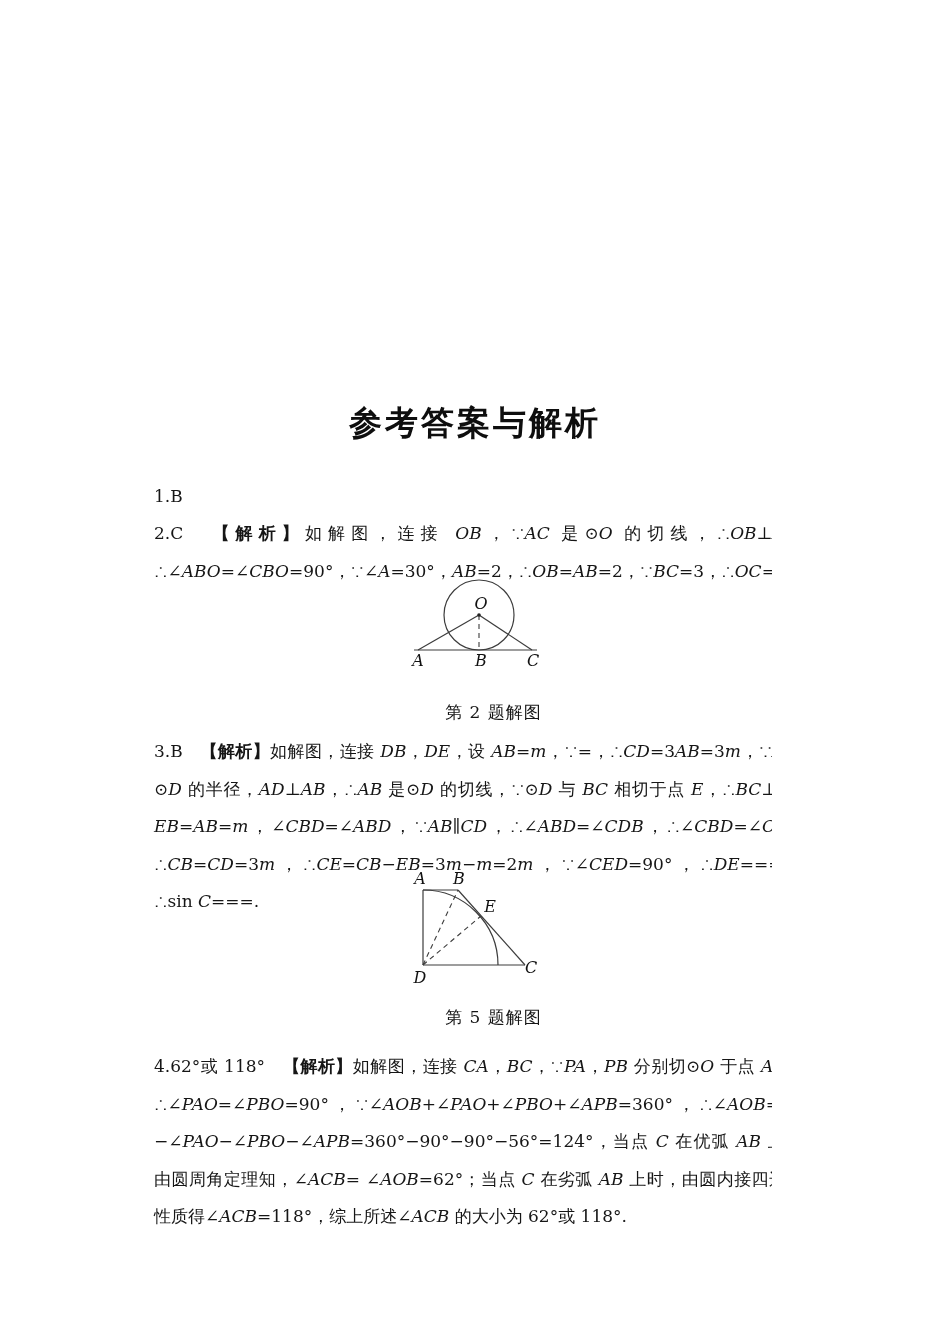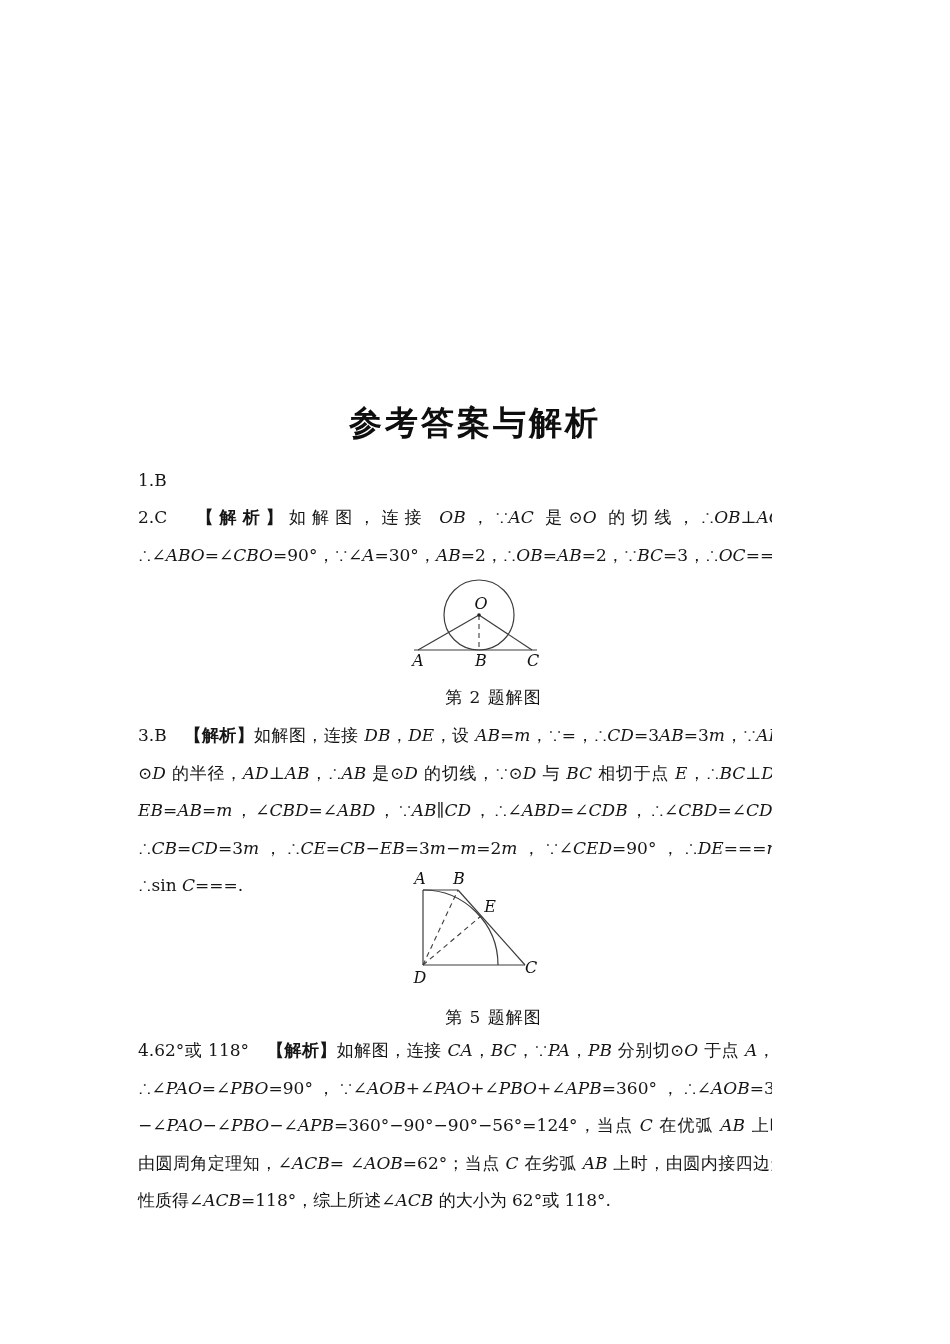--- a/index.html
+++ b/index.html
@@ -8,21 +8,21 @@
     overflow:hidden; color:#161616;
     font-family:"DejaVu Serif","Liberation Serif",serif;
   }
   .title {
     position:absolute; top:401px; left:0; width:950px; margin:0;
     text-align:center; font-size:33px; font-weight:700; letter-spacing:3px;
     color:#0e0e0e;
     font-family:"DejaVu Sans","Liberation Sans",sans-serif;
   }
   .para {
-    position:absolute; left:138px; width:667px; margin:0;
+    position:absolute; left:138px; width:667px; margin:16px;
     font-size:17px; line-height:37.5px; text-align:justify;
     color:#161616; word-break:break-word;
   }
   .seg-i { font-style:italic; font-family:"DejaVu Serif","Liberation Serif",serif; }
   .seg-b { font-weight:700; font-family:Liberation Sans, sans-serif; }
   .fig { position:absolute; }
   .fig line, .fig path, .fig circle.shape {
     stroke:#3c3c3c; stroke-width:1.2; fill:none;
   }
   .fig .dashed { stroke-dasharray:5 4; stroke-width:1.1; }
@@ -53,21 +53,21 @@
     <line x1="479" y1="615" x2="418" y2="650"></line>
     <line x1="479" y1="615" x2="532" y2="650"></line>
     <line class="dashed" x1="479" y1="615" x2="479" y2="649"></line>
     <circle class="dot" cx="479" cy="615" r="1.8"></circle>
     <text x="481" y="609" text-anchor="middle">O</text>
     <text x="418" y="666" text-anchor="middle">A</text>
     <text x="481" y="666" text-anchor="middle">B</text>
     <text x="533" y="666" text-anchor="middle">C</text>
   </svg>
 
-  <p class="fig-caption" style="top:686px;">第 2 题解图</p>
+  <p class="fig-caption" style="top:701px;">第 2 题解图</p>
 
   <p class="para" style="top:717px;"><span>3.B　</span><span class="seg-b">【解析】</span><span>如解图，连接 </span><span class="seg-i">DB</span><span>，</span><span class="seg-i">DE</span><span>，设 </span><span class="seg-i">AB</span><span>=</span><span class="seg-i">m</span><span>，∵=，∴</span><span class="seg-i">CD</span><span>=3</span><span class="seg-i">AB</span><span>=3</span><span class="seg-i">m</span><span>，∵</span><span class="seg-i">AD</span><span> 是⊙</span><span class="seg-i">D</span><span> 的半径，</span><span class="seg-i">AD</span><span>⊥</span><span class="seg-i">AB</span><span>，∴</span><span class="seg-i">AB</span><span> 是⊙</span><span class="seg-i">D</span><span> 的切线，∵⊙</span><span class="seg-i">D</span><span> 与 </span><span class="seg-i">BC</span><span> 相切于点 </span><span class="seg-i">E</span><span>，∴</span><span class="seg-i">BC</span><span>⊥</span><span class="seg-i">DE</span><span>，</span><span class="seg-i">EB</span><span>=</span><span class="seg-i">AB</span><span>=</span><span class="seg-i">m</span><span>，∠</span><span class="seg-i">CBD</span><span>=∠</span><span class="seg-i">ABD</span><span>，∵</span><span class="seg-i">AB</span><span>∥</span><span class="seg-i">CD</span><span>，∴∠</span><span class="seg-i">ABD</span><span>=∠</span><span class="seg-i">CDB</span><span>，∴∠</span><span class="seg-i">CBD</span><span>=∠</span><span class="seg-i">CDB</span><span>，∴</span><span class="seg-i">CB</span><span>=</span><span class="seg-i">CD</span><span>=3</span><span class="seg-i">m</span><span>，∴</span><span class="seg-i">CE</span><span>=</span><span class="seg-i">CB</span><span>−</span><span class="seg-i">EB</span><span>=3</span><span class="seg-i">m</span><span>−</span><span class="seg-i">m</span><span>=2</span><span class="seg-i">m</span><span>，∵∠</span><span class="seg-i">CED</span><span>=90°，∴</span><span class="seg-i">DE</span><span>===</span><span class="seg-i">m</span><span>，∴sin </span><span class="seg-i">C</span><span>===.</span></p>
 
   <svg class="fig" style="left:403px; top:866px;" width="150" height="122" viewBox="403 866 150 122">
     <line x1="423" y1="965" x2="423" y2="890"></line>
     <line x1="423" y1="890" x2="458" y2="890"></line>
     <line x1="458" y1="890" x2="525" y2="965"></line>
     <line x1="423" y1="965" x2="525" y2="965"></line>
     <path d="M 423 890 A 75 75 0 0 1 498 965"></path>
     <line class="dashed" x1="423" y1="965" x2="458" y2="890"></line>

